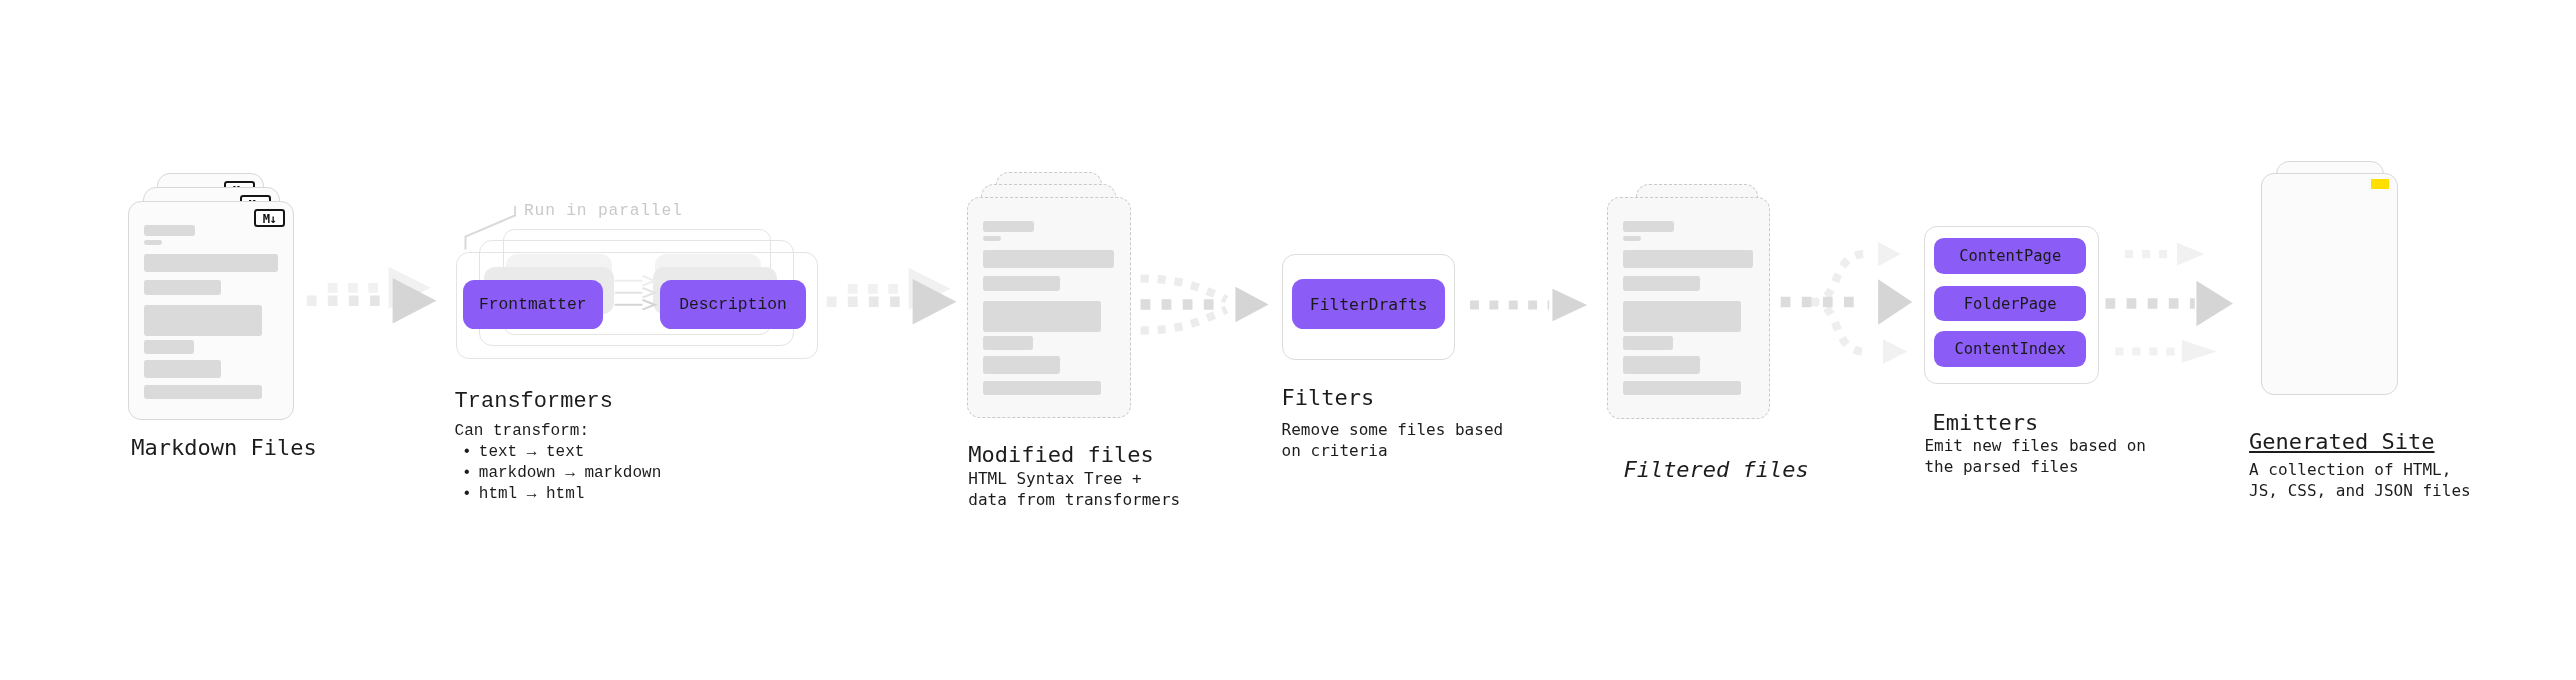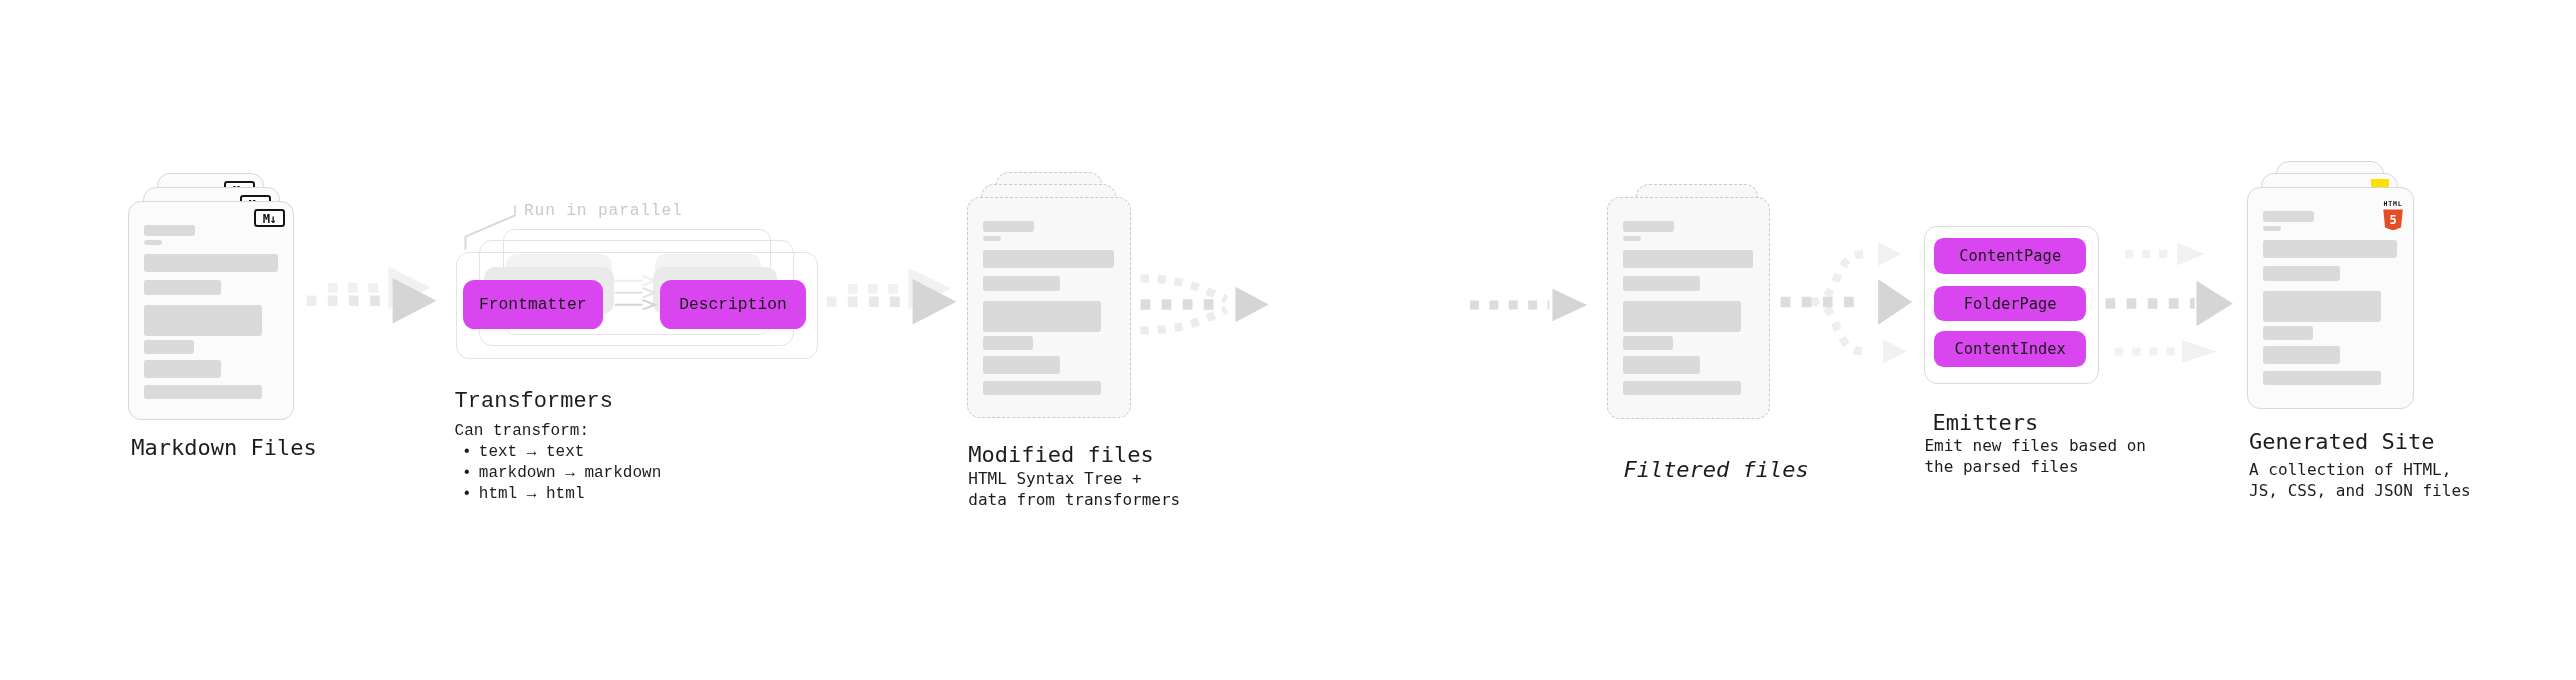--- a/index.html
+++ b/index.html
@@ -26,21 +26,21 @@
   .html5-icon .shield{margin-top:0.8px;width:19.5px;height:21px;background:#e44d26;color:#fff;font-size:12.2px;font-weight:bold;
     display:flex;align-items:center;justify-content:center;clip-path:polygon(0 0,100% 0,91% 86%,50% 100%,9% 86%);}
   .js-icon{position:absolute;top:4.9px;right:8.1px;width:18.7px;height:10.6px;background:#ffdf00;}
   .css-icon{position:absolute;top:4.1px;right:4.1px;width:18px;text-align:center;}
   .css-icon .t{font-size:6.5px;font-weight:bold;color:#111;line-height:6.5px;letter-spacing:0.4px;}
   .css-icon .ubar{margin:0.8px auto 0;width:14px;height:3.3px;background:#2f6bf0;border-radius:0.8px;}
 
   
   .big-box{position:absolute;border:1.6px solid #e4e4e4;border-radius:13px;background:transparent;box-sizing:border-box;}
   .panel-box{position:absolute;border:1.6px solid #dcdcdc;border-radius:13px;background:#ffffff;box-sizing:border-box;}
-  .pill{position:absolute;background:#d946ef;border-radius:11.4px;display:flex;align-items:center;justify-content:center;
+  .pill{position:absolute;background:#8b5cf6;border-radius:11.4px;display:flex;align-items:center;justify-content:center;
     font-size:16.3px;color:#1a1a1a;white-space:nowrap;}
   .pill.small{font-size:15.4px;border-radius:9.8px;}
   .pill.ghost1{background:#eaeaea;}
   .pill.ghost2{background:#f3f3f3;}
 
   
   .stage-label{position:absolute;font-size:22px;line-height:28px;color:#1c1c1c;white-space:nowrap;}
   .stage-desc{position:absolute;font-size:16px;line-height:21px;color:#1c1c1c;white-space:nowrap;}
   .bullet-row{display:flex;gap:7.3px;padding-left:7.3px;}
   .note{position:absolute;font-size:16.3px;color:#c9c9c9;white-space:nowrap;letter-spacing:0.8px;}
@@ -167,20 +167,29 @@
     </div>
   </section>
 
   <svg class="abs" style="left:1134px;top:268px;" width="138" height="73" viewBox="0 0 170 90">
     <path d="M8 13 C 55 13, 78 22, 114 39" fill="none" stroke="#ececec" stroke-width="10" stroke-dasharray="10 11"></path>
     <path d="M8 77 C 55 77, 78 68, 114 51" fill="none" stroke="#ececec" stroke-width="10" stroke-dasharray="10 11"></path>
     <line x1="8" y1="45" x2="104" y2="45" stroke="#dcdcdc" stroke-width="13" stroke-dasharray="12 14"></line>
     <polygon points="125,23 166,45 125,67" fill="#d5d5d5"></polygon>
   </svg>
 
+  <section class="stage" style="left:1280px;top:252px;width:244px;height:228px;">
+    <div class="panel-box" style="left:1.6px;top:1.6px;width:173px;height:106px;"></div>
+    <div class="pill" style="left:12.2px;top:27px;width:153px;height:50px;">FilterDrafts</div>
+    <h2 class="stage-label" style="left:1.6px;top:132px;margin:0;font-weight:normal;">Filters</h2>
+    <div class="stage-desc" style="left:1.6px;top:167px;">
+      <div>Remove some files based</div>
+      <div>on criteria</div>
+    </div>
+  </section>
 
   <svg class="abs" style="left:1468px;top:284px;" width="122" height="42" viewBox="0 0 150 52">
     <line x1="2" y1="26" x2="100" y2="26" stroke="#dcdcdc" stroke-width="11" stroke-dasharray="11 13"></line>
     <polygon points="104,6 147,26 104,46" fill="#d5d5d5"></polygon>
   </svg>
 
   <section class="stage" style="left:1605px;top:184px;width:236px;height:309px;">
     <div class="file-card dashed" style="left:31px;top:0;width:122px;height:222px;"></div>
     <div class="file-card dashed" style="left:1.6px;top:13px;width:163px;height:222px;">
       <div class="bars">
@@ -230,37 +239,21 @@
   <section class="stage" style="left:2245px;top:159px;width:260px;height:358px;">
     <div class="file-card" style="left:31px;top:1.6px;width:108px;height:222px;">
       <span class="css-icon">
         <span class="t">CSS</span>
         <span class="ubar"></span>
       </span>
     </div>
     <div class="file-card" style="left:16.3px;top:14px;width:137px;height:222px;">
       <span class="js-icon"></span>
     </div>
-    <div class="file-card" style="left:1.6px;top:28px;width:167px;height:222px;">
-      <span class="html5-icon">
-        <span class="t">HTML</span>
-        <span class="shield">5</span>
-      </span>
-      <div class="bars">
-        <i class="bar" style="width:51px;height:10.6px;margin-top:23px;"></i>
-        <i class="bar" style="width:18px;height:4.9px;margin-top:4.1px;"></i>
-        <i class="bar" style="width:100%;height:18px;margin-top:9.8px;"></i>
-        <i class="bar" style="width:77px;height:14.6px;margin-top:8.1px;"></i>
-        <i class="bar" style="width:118px;height:31px;margin-top:9.8px;"></i>
-        <i class="bar" style="width:50px;height:14px;margin-top:4.1px;"></i>
-        <i class="bar" style="width:77px;height:18px;margin-top:6.5px;"></i>
-        <i class="bar" style="width:118px;height:14px;margin-top:6.5px;"></i>
-      </div>
-    </div>
-    <h2 class="stage-label" style="left:4.1px;top:269px;margin:0;font-weight:normal;">Generated Site</h2>
+    <h2 class="stage-label" style="left:4.1px;top:269px;margin:0;font-weight:normal;text-decoration:underline;">Generated Site</h2>
     <div class="stage-desc" style="left:4.1px;top:300px;">
       <div>A collection of HTML,</div>
       <div>JS, CSS, and JSON files</div>
     </div>
   </section>
 
 </div>
 
 
 </body></html>

